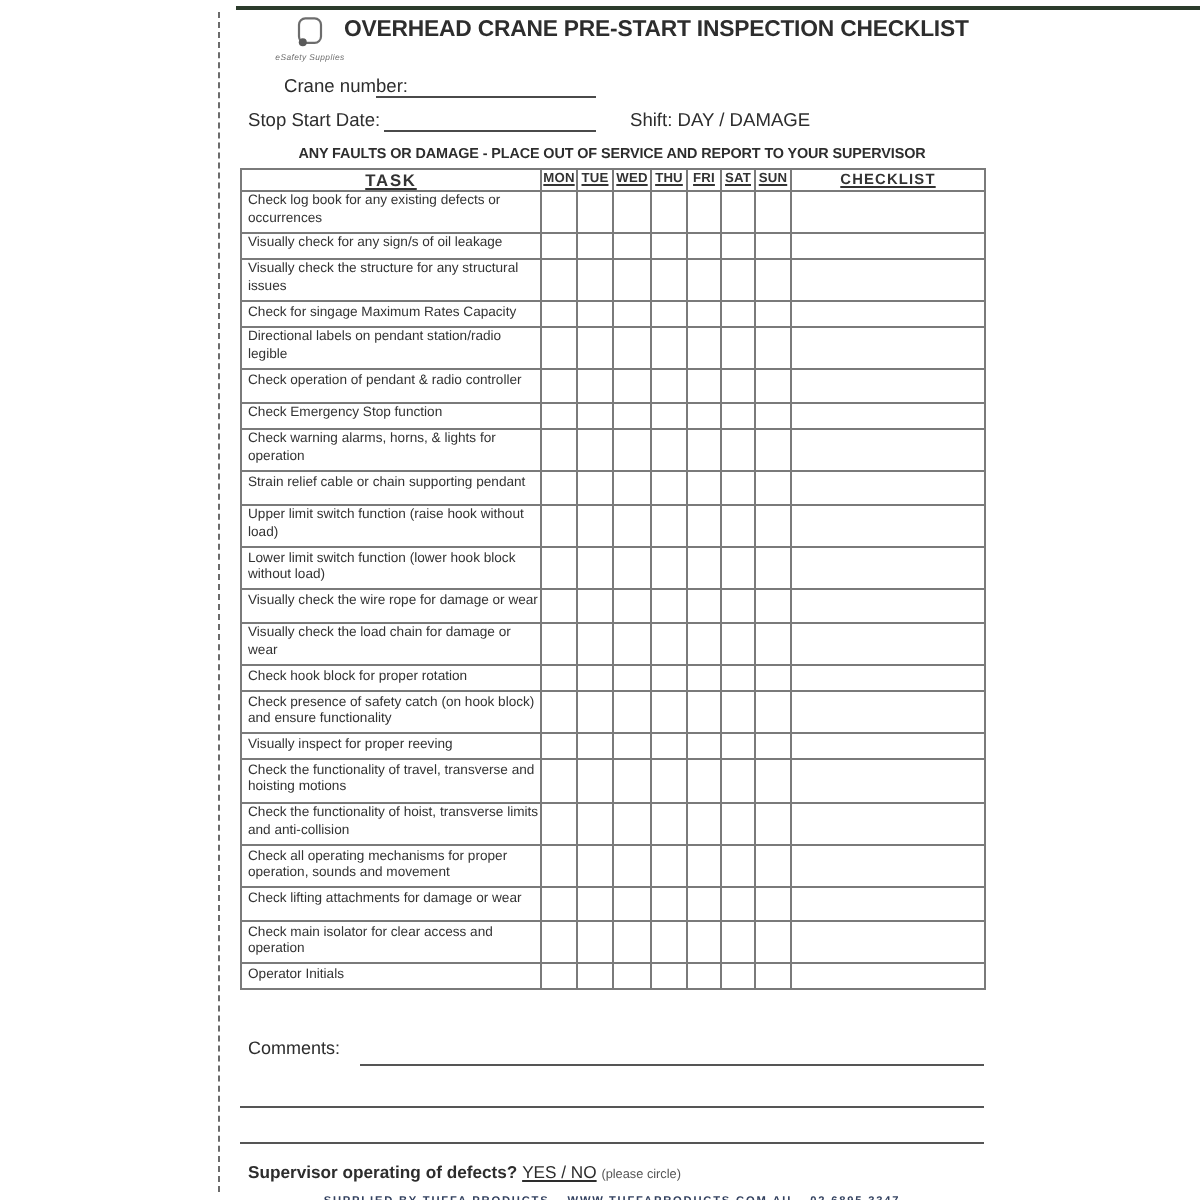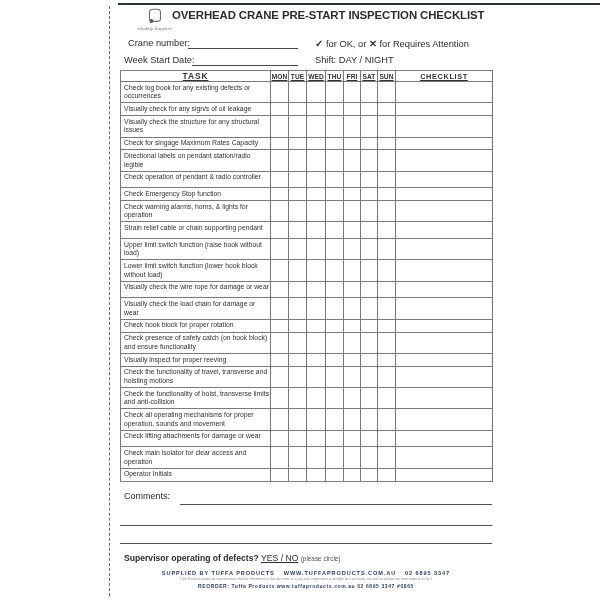--- a/index.html
+++ b/index.html
@@ -114,21 +114,21 @@
     line-height: 8.6px;
     padding: 1.6px 0 1.6px 3px;
     vertical-align: top;
     text-align: left;
   }
   table.chk td.box { }
   tr.r1 { height: 16.6px; }
   tr.r2 { height: 10.5px; }
 
   
-  .comments-wrap { position: relative; height: 58px; margin-top: 9px; }
+  .comments-wrap { position: relative; height: 58px; margin-top: 24px; }
   .cmt-label { position: absolute; left: 4px; top: 0px; font-size: 9px; color: #2d2d2d; }
   .cmt-line {
     position: absolute;
     left: 60px; right: 0;
     border-bottom: 1.1px solid #555;
     height: 0;
   }
   .cmt-line.l2, .cmt-line.l3 { left: 0px; }
 
   .sup {
@@ -181,39 +181,34 @@
         <svg class="hat" width="22" height="17" viewBox="0 0 22 17">
           <rect x="5.5" y="1.2" width="11" height="12.2" rx="3.2" ry="3.2" fill="none" stroke="#6d6d6d" stroke-width="1.1"></rect>
           <ellipse cx="7.4" cy="13.1" rx="2.0" ry="2.0" fill="#5a5a5a"></ellipse>
         </svg>
         <span class="brand">eSafety Supplies</span>
       </div>
       <div class="doc-title">OVERHEAD CRANE PRE-START INSPECTION CHECKLIST</div>
     </div>
 
     <div class="field-row">
-      <span class="fld-label" style="left:8px;">Crane number:</span>
+      <span class="fld-label" style="left:22px;">Crane number:</span>
       <span class="fld-line" style="left:68px; width:110px; top:2px;"></span>
-      <span class="fld-note" style="left:195px;">
-        <span class="tick">✓</span>
-        <span>for OK, or</span>
-        <span class="cross">✕</span>
-        <span>for Requires Attention</span>
-      </span>
     </div>
 
     <div class="field-row">
-      <span class="fld-label" style="left:4px;">Week Start Date:</span>
+      <span class="fld-label" style="left:4px;">Stop Start Date:</span>
       <span class="fld-line" style="left:72px; width:106px; top:2px;"></span>
       <span class="fld-note" style="left:195px;">
         <span>Shift:</span>
-        <span>DAY / NIGHT</span>
+        <span>DAY / DAMAGE</span>
       </span>
     </div>
 
+    <div class="warn">ANY FAULTS OR DAMAGE - PLACE OUT OF SERVICE AND REPORT TO YOUR SUPERVISOR</div>
 
     <table class="chk">
       <colgroup>
         <col style="width:150px">
           <col style="width:18px">
           <col style="width:18px">
         <col style="width:19px">
           <col style="width:18px">
           <col style="width:17px">
         <col style="width:17px">

